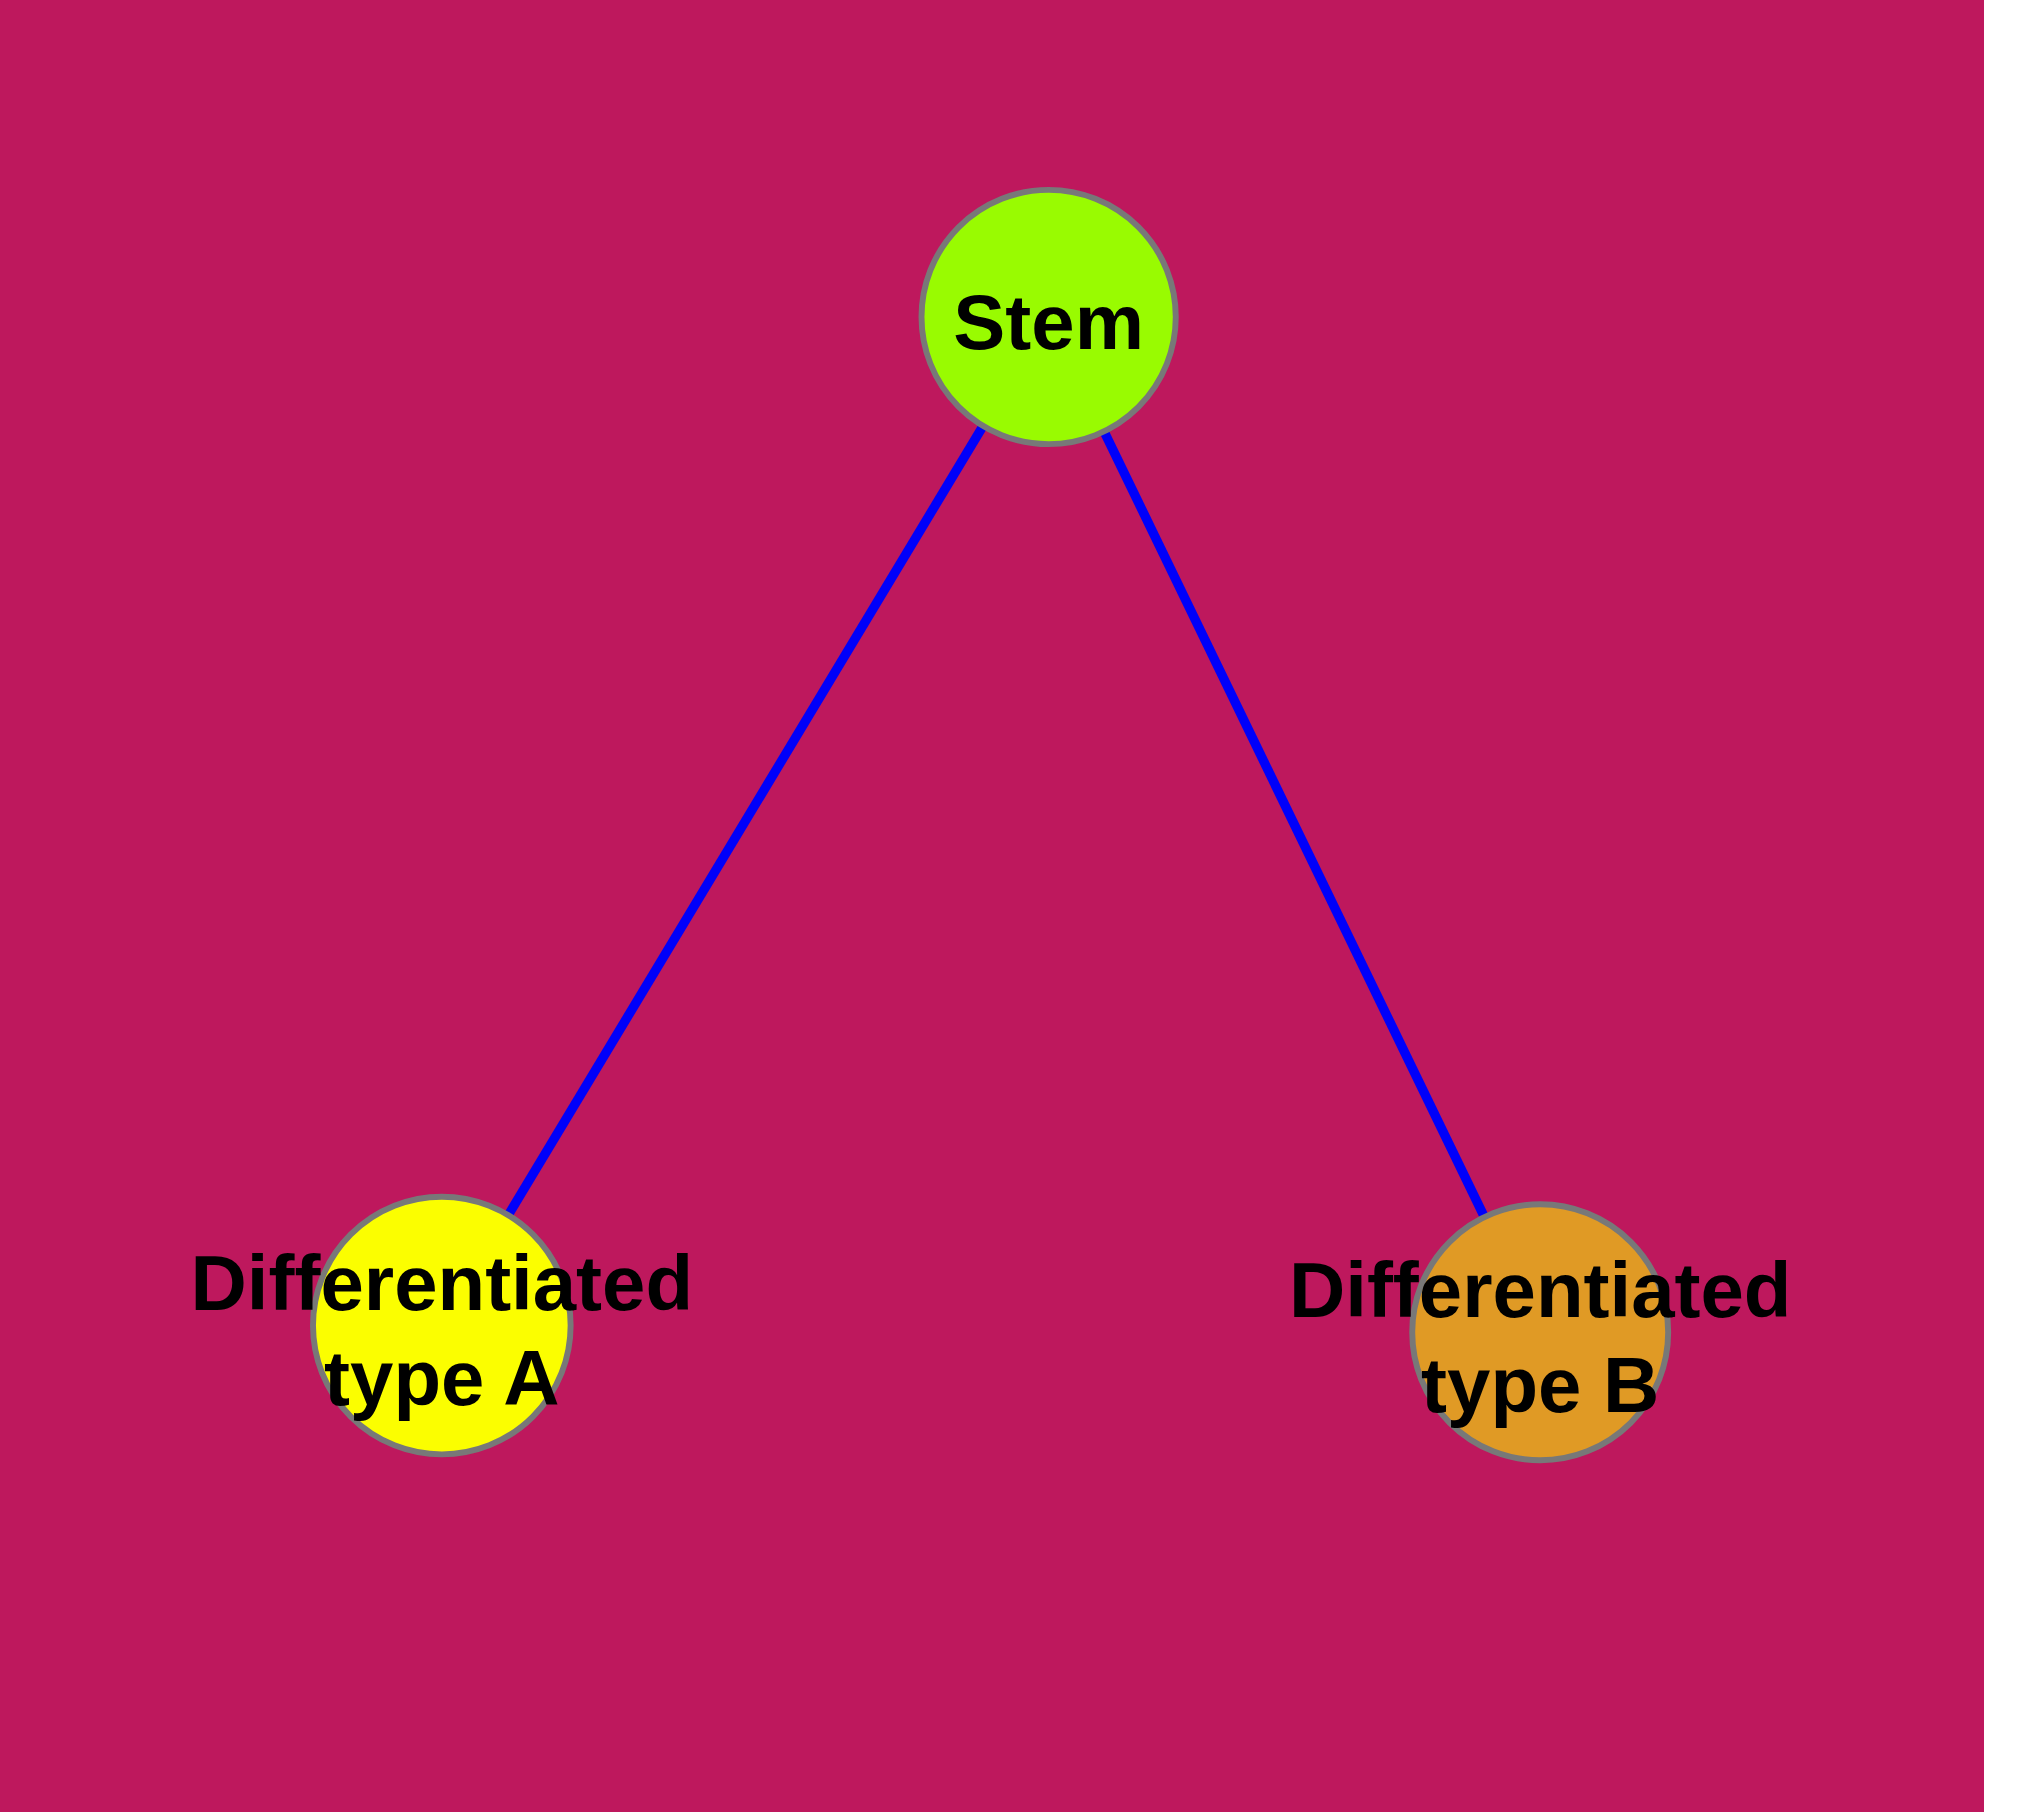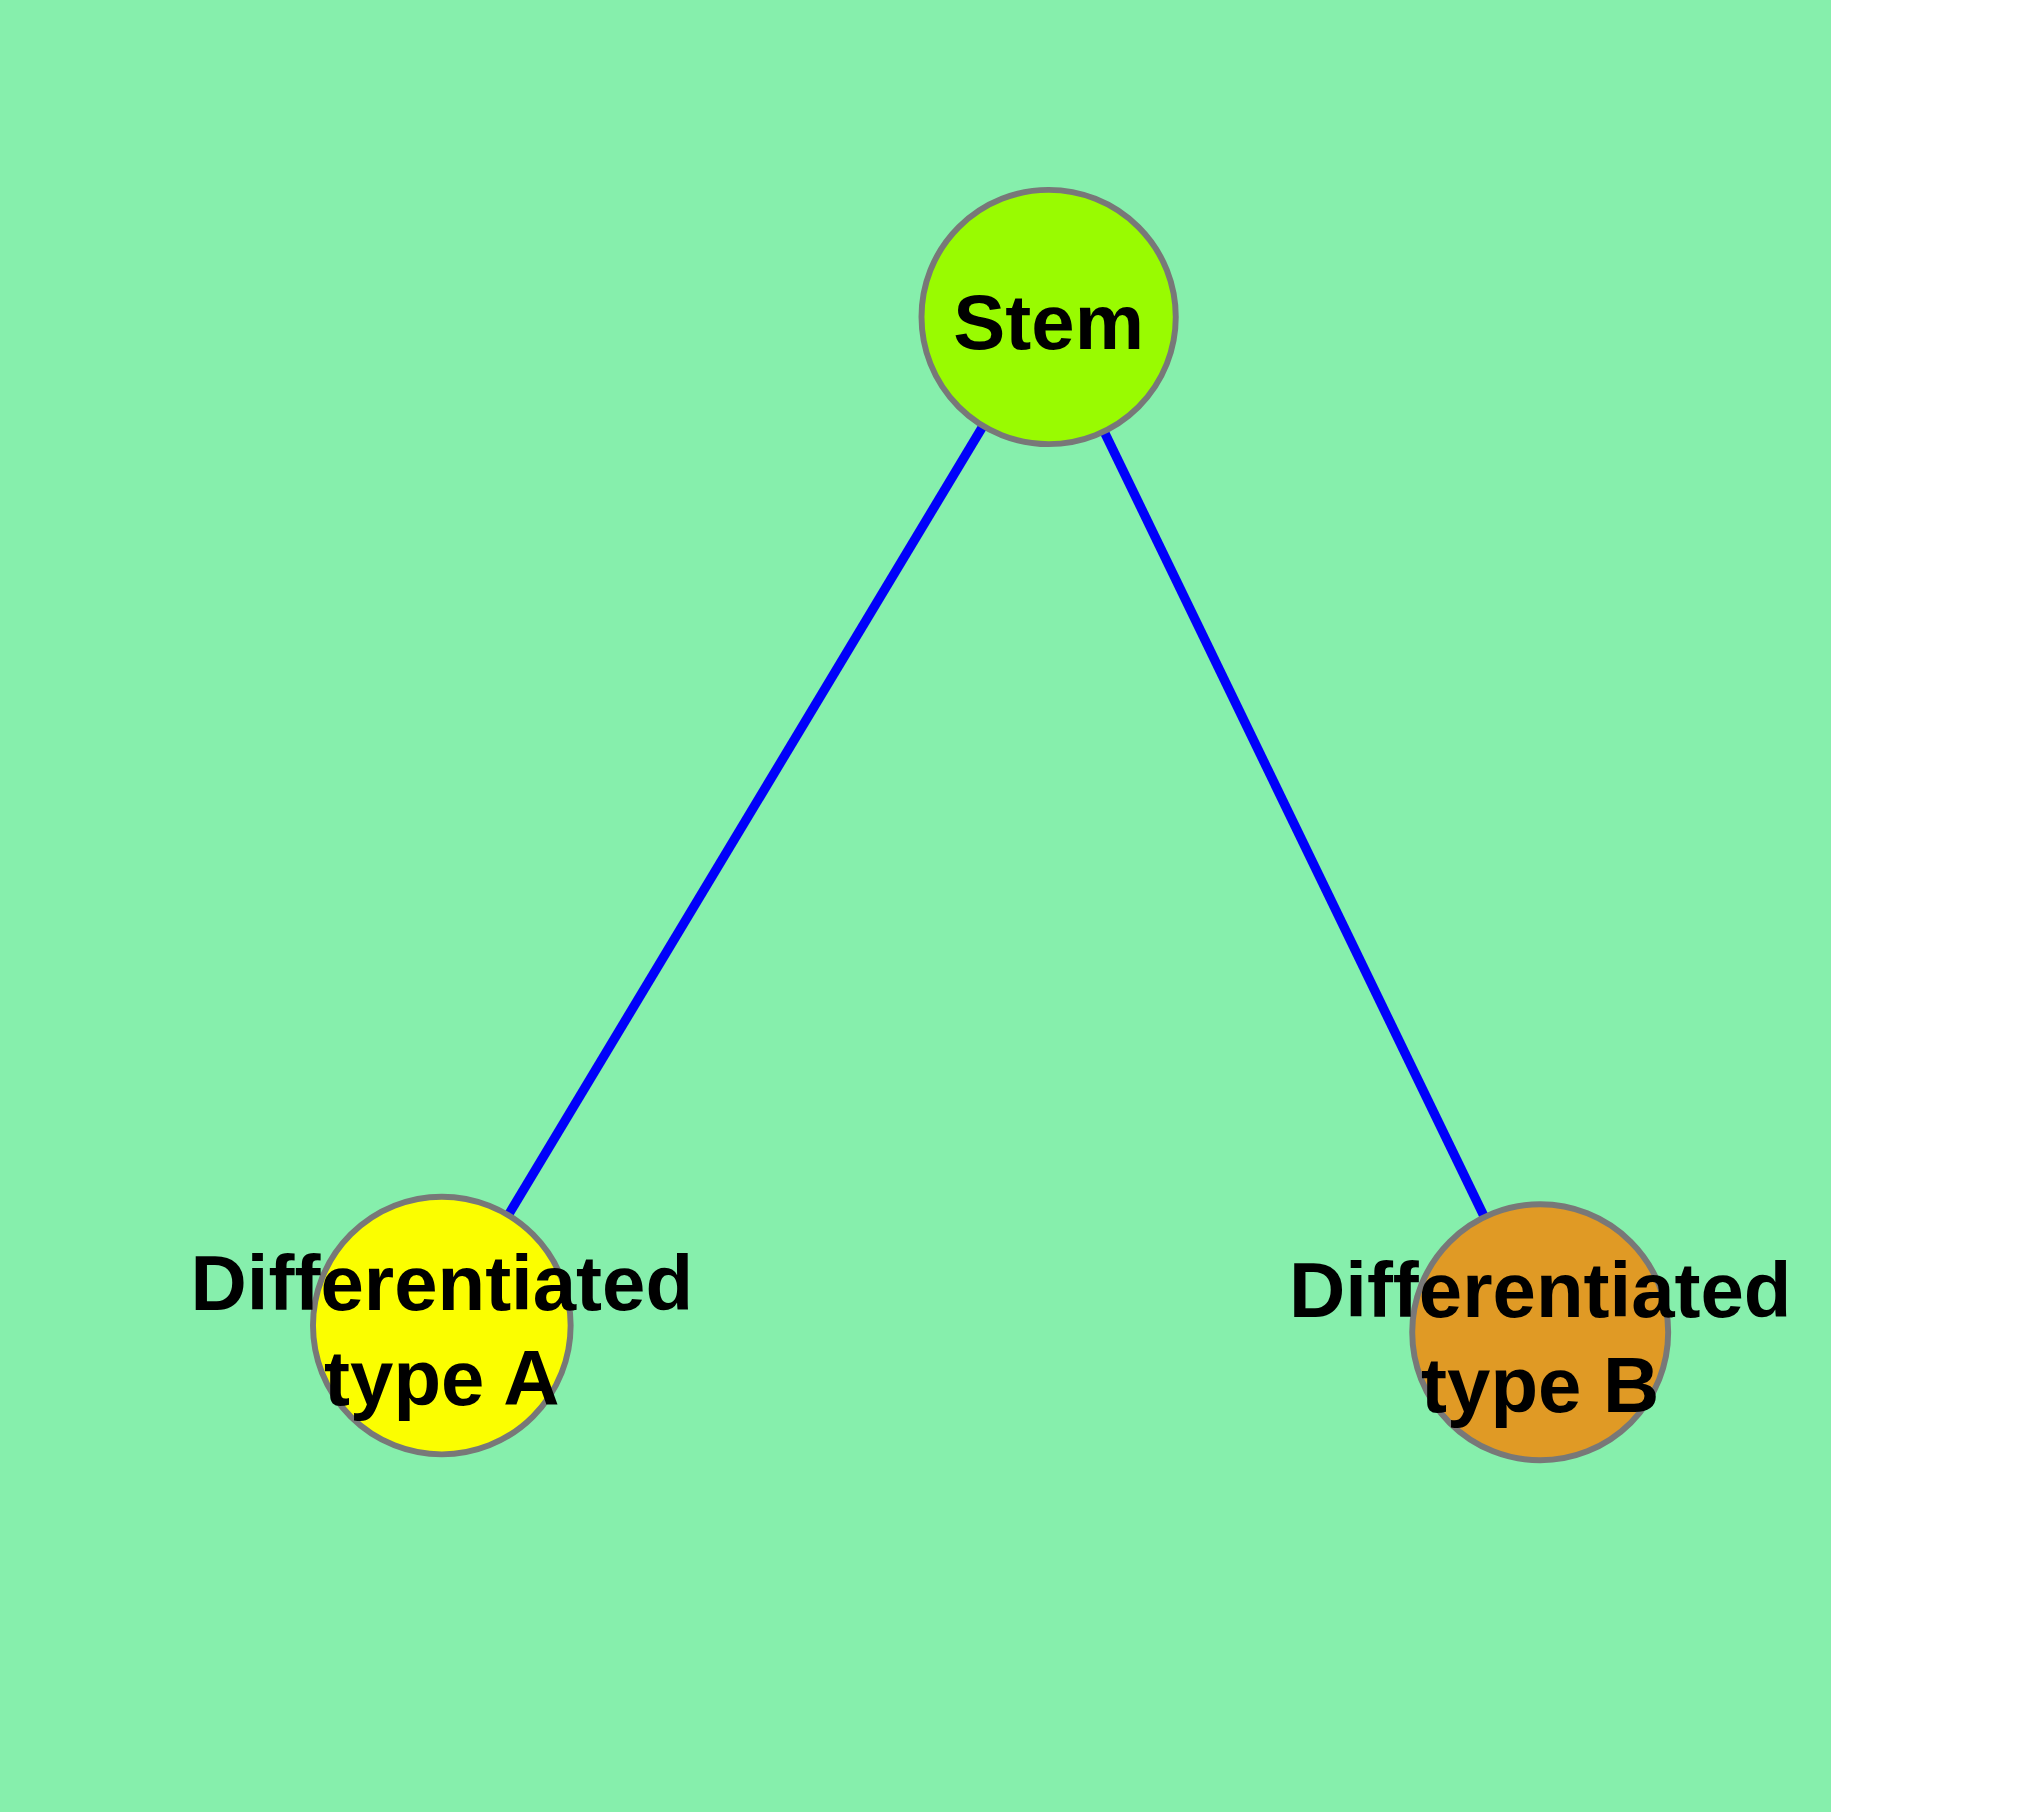--- a/index.html
+++ b/index.html
@@ -21,21 +21,21 @@
     left: 0;
   }
   .node-label {
     font-family: "Liberation Sans", "DejaVu Sans", sans-serif;
     font-weight: bold;
   }
 </style>
 </head>
 <body>
 
-<div class="canvas" style="width: 1831px; height: 1812px; background: #86efac;">
+<div class="canvas" style="width: 1984px; height: 1812px; background: #be185d;">
   <svg id="graph-svg" width="2021" height="1812" viewBox="0 0 2384 2138">
     <g id="edges-layer">
         <line x1="1237" y1="374" x2="521" y2="1564" stroke="#0000FA" stroke-width="11"></line>
         <line x1="1237" y1="374" x2="1817" y2="1572" stroke="#0000FA" stroke-width="11"></line>
       </g>
     <g id="nodes-layer">
         <circle cx="1237" cy="374" r="150" fill="#99FB01" stroke="#787878" stroke-width="7"></circle>
         <circle cx="521" cy="1564" r="152" fill="#FBFE00" stroke="#787878" stroke-width="7"></circle>
         <circle cx="1817" cy="1572" r="151" fill="#E09A25" stroke="#787878" stroke-width="7"></circle>
       </g>

